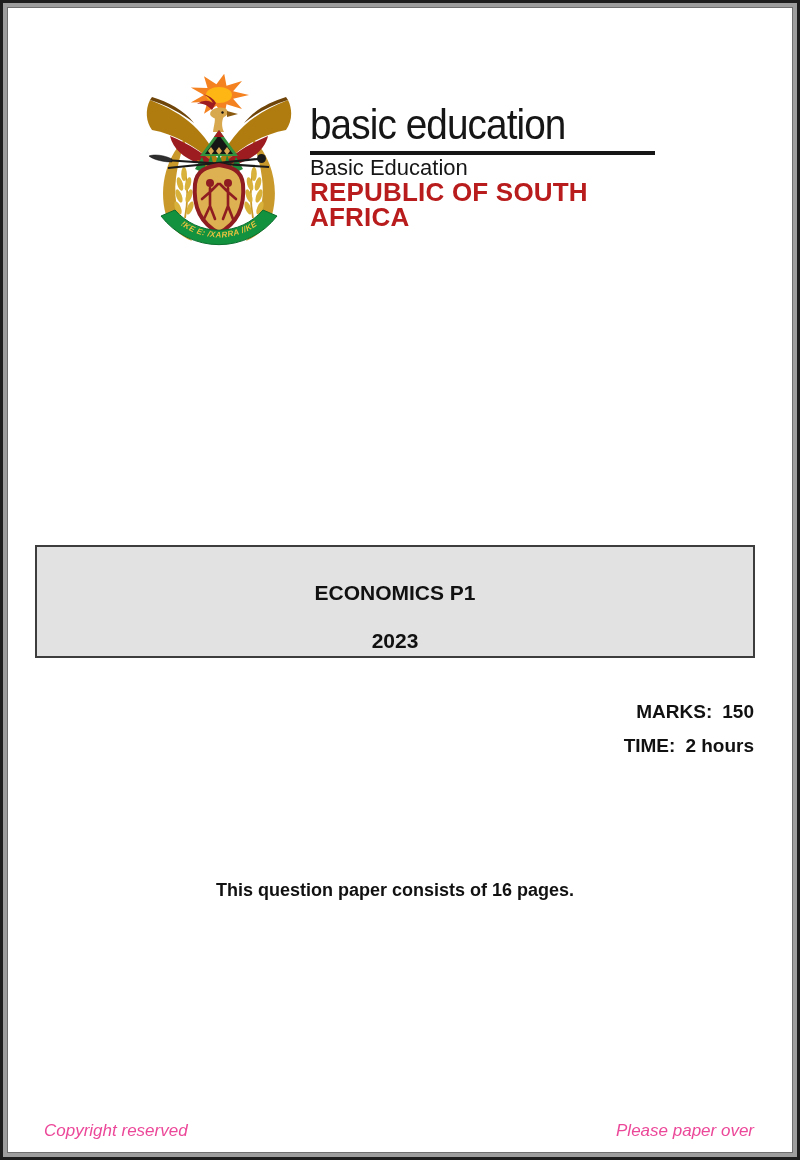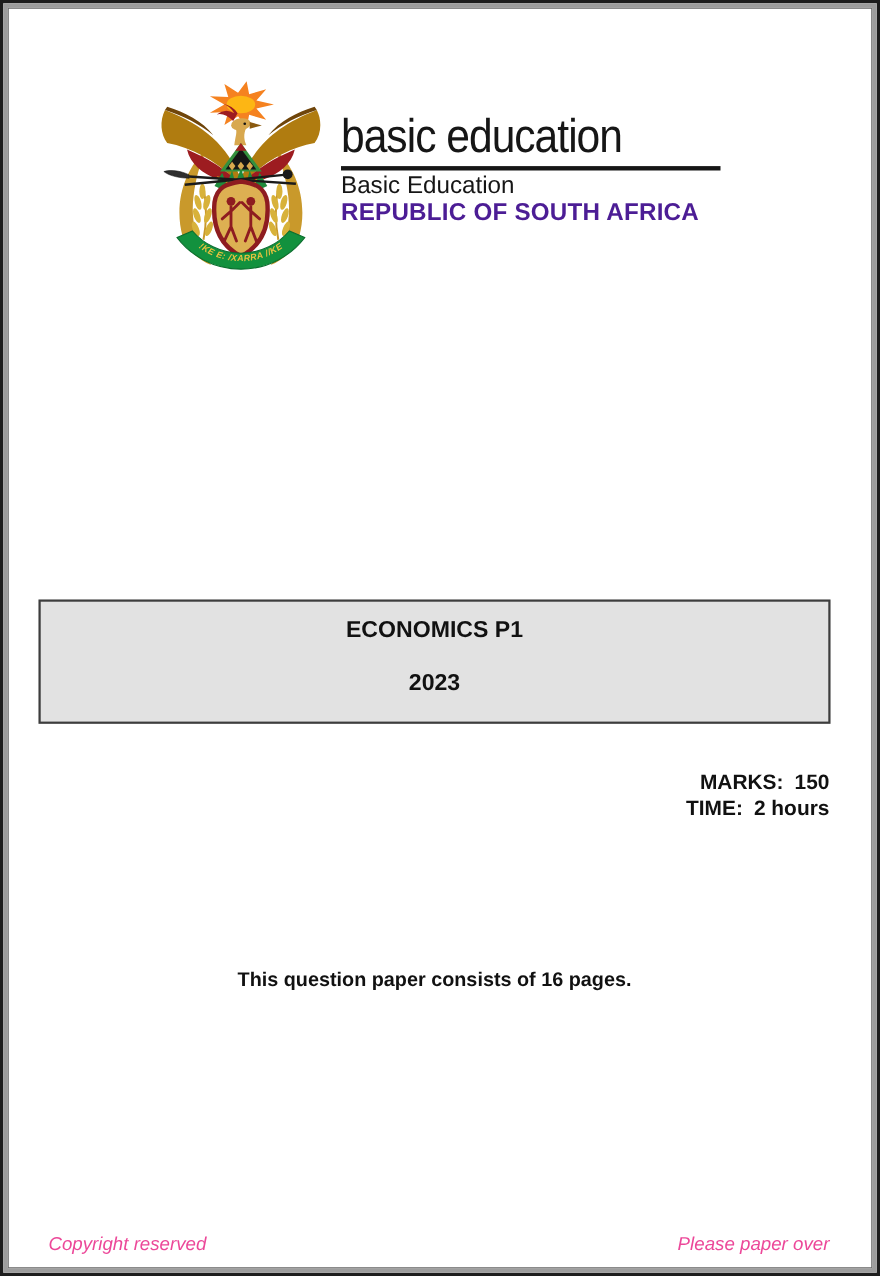--- a/index.html
+++ b/index.html
@@ -16,39 +16,39 @@
   .coat-of-arms{position:absolute;left:142px;top:72px;width:154px;height:178px;}
 
   .brand{position:absolute;left:310px;top:100px;width:360px;}
   .brand-title{
     font-size:43px;font-weight:400;letter-spacing:-1px;line-height:1.15;
     transform:scaleX(.9);transform-origin:left center;white-space:nowrap;color:#161616;
   }
   .brand-rule{width:345px;height:4px;background:#161616;margin-top:2px;}
   .brand-dept{font-size:22px;line-height:25px;margin-top:0;color:#161616;}
   .brand-dept.first{margin-top:9px;}
-  .brand-country{font-size:22px;line-height:25px;font-weight:700;letter-spacing:.2px;color:#4c1d95;}
+  .brand-country{font-size:26px;line-height:25px;font-weight:700;letter-spacing:.2px;color:#b91c1c;}
 
   .exam-heading{
     position:absolute;left:35px;top:352px;width:720px;text-align:center;
     font-size:24px;font-weight:700;line-height:31px;color:#161616;
   }
 
   .subject-box{
     position:absolute;left:35px;top:545px;width:720px;height:113px;box-sizing:border-box;
     background:#e2e2e2;border:2px solid #3d3d3d;text-align:center;
   }
-  .subject-box .subject{margin-top:14px;font-size:21px;font-weight:700;}
+  .subject-box .subject{margin-top:34px;font-size:21px;font-weight:700;}
   .subject-box .year{margin-top:24px;font-size:21px;font-weight:700;}
 
   .marks-block{
     position:absolute;right:46px;top:702px;text-align:right;
     font-size:19px;font-weight:700;line-height:19px;
   }
-  .marks-block .row + .row{margin-top:5px;}
+  .marks-block .row + .row{margin-top:15px;}
   .marks-block .gap{display:inline-block;width:10px;}
 
   .pages-note{
     position:absolute;left:35px;top:880px;width:720px;text-align:center;
     font-size:18px;font-weight:700;
   }
 
   .footer{
     position:absolute;left:44px;right:46px;top:1121px;
     display:flex;justify-content:space-between;

